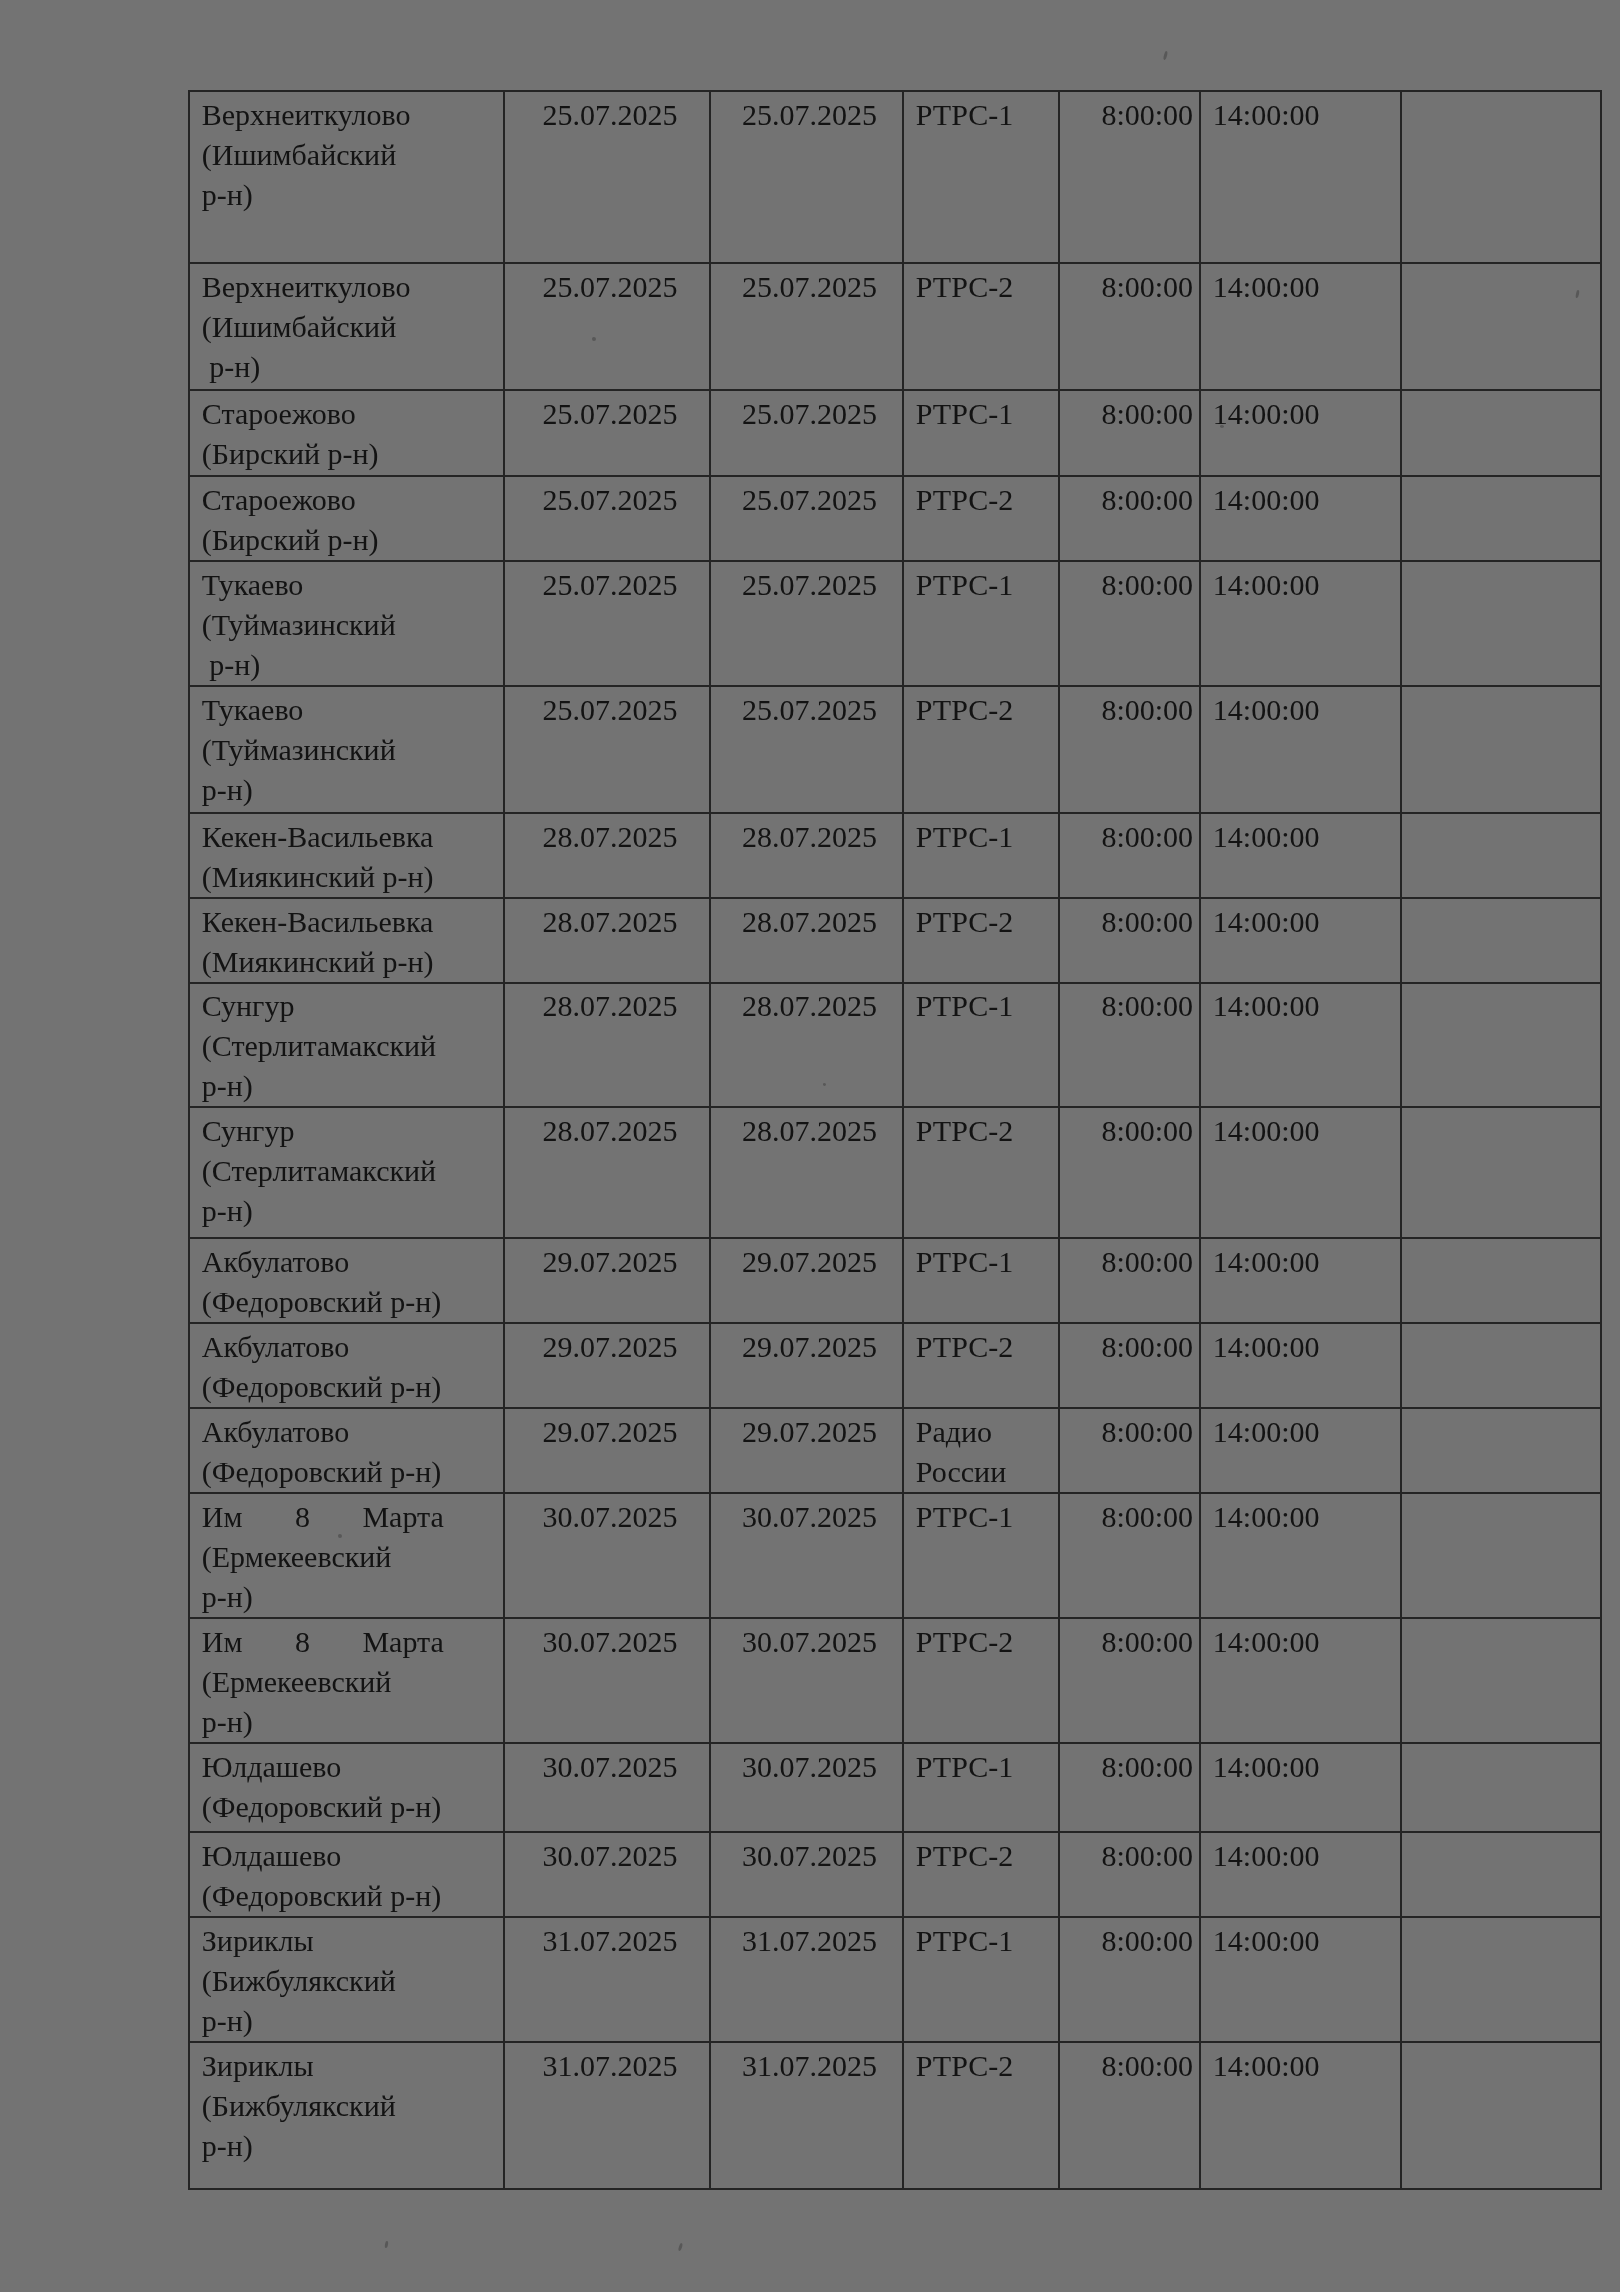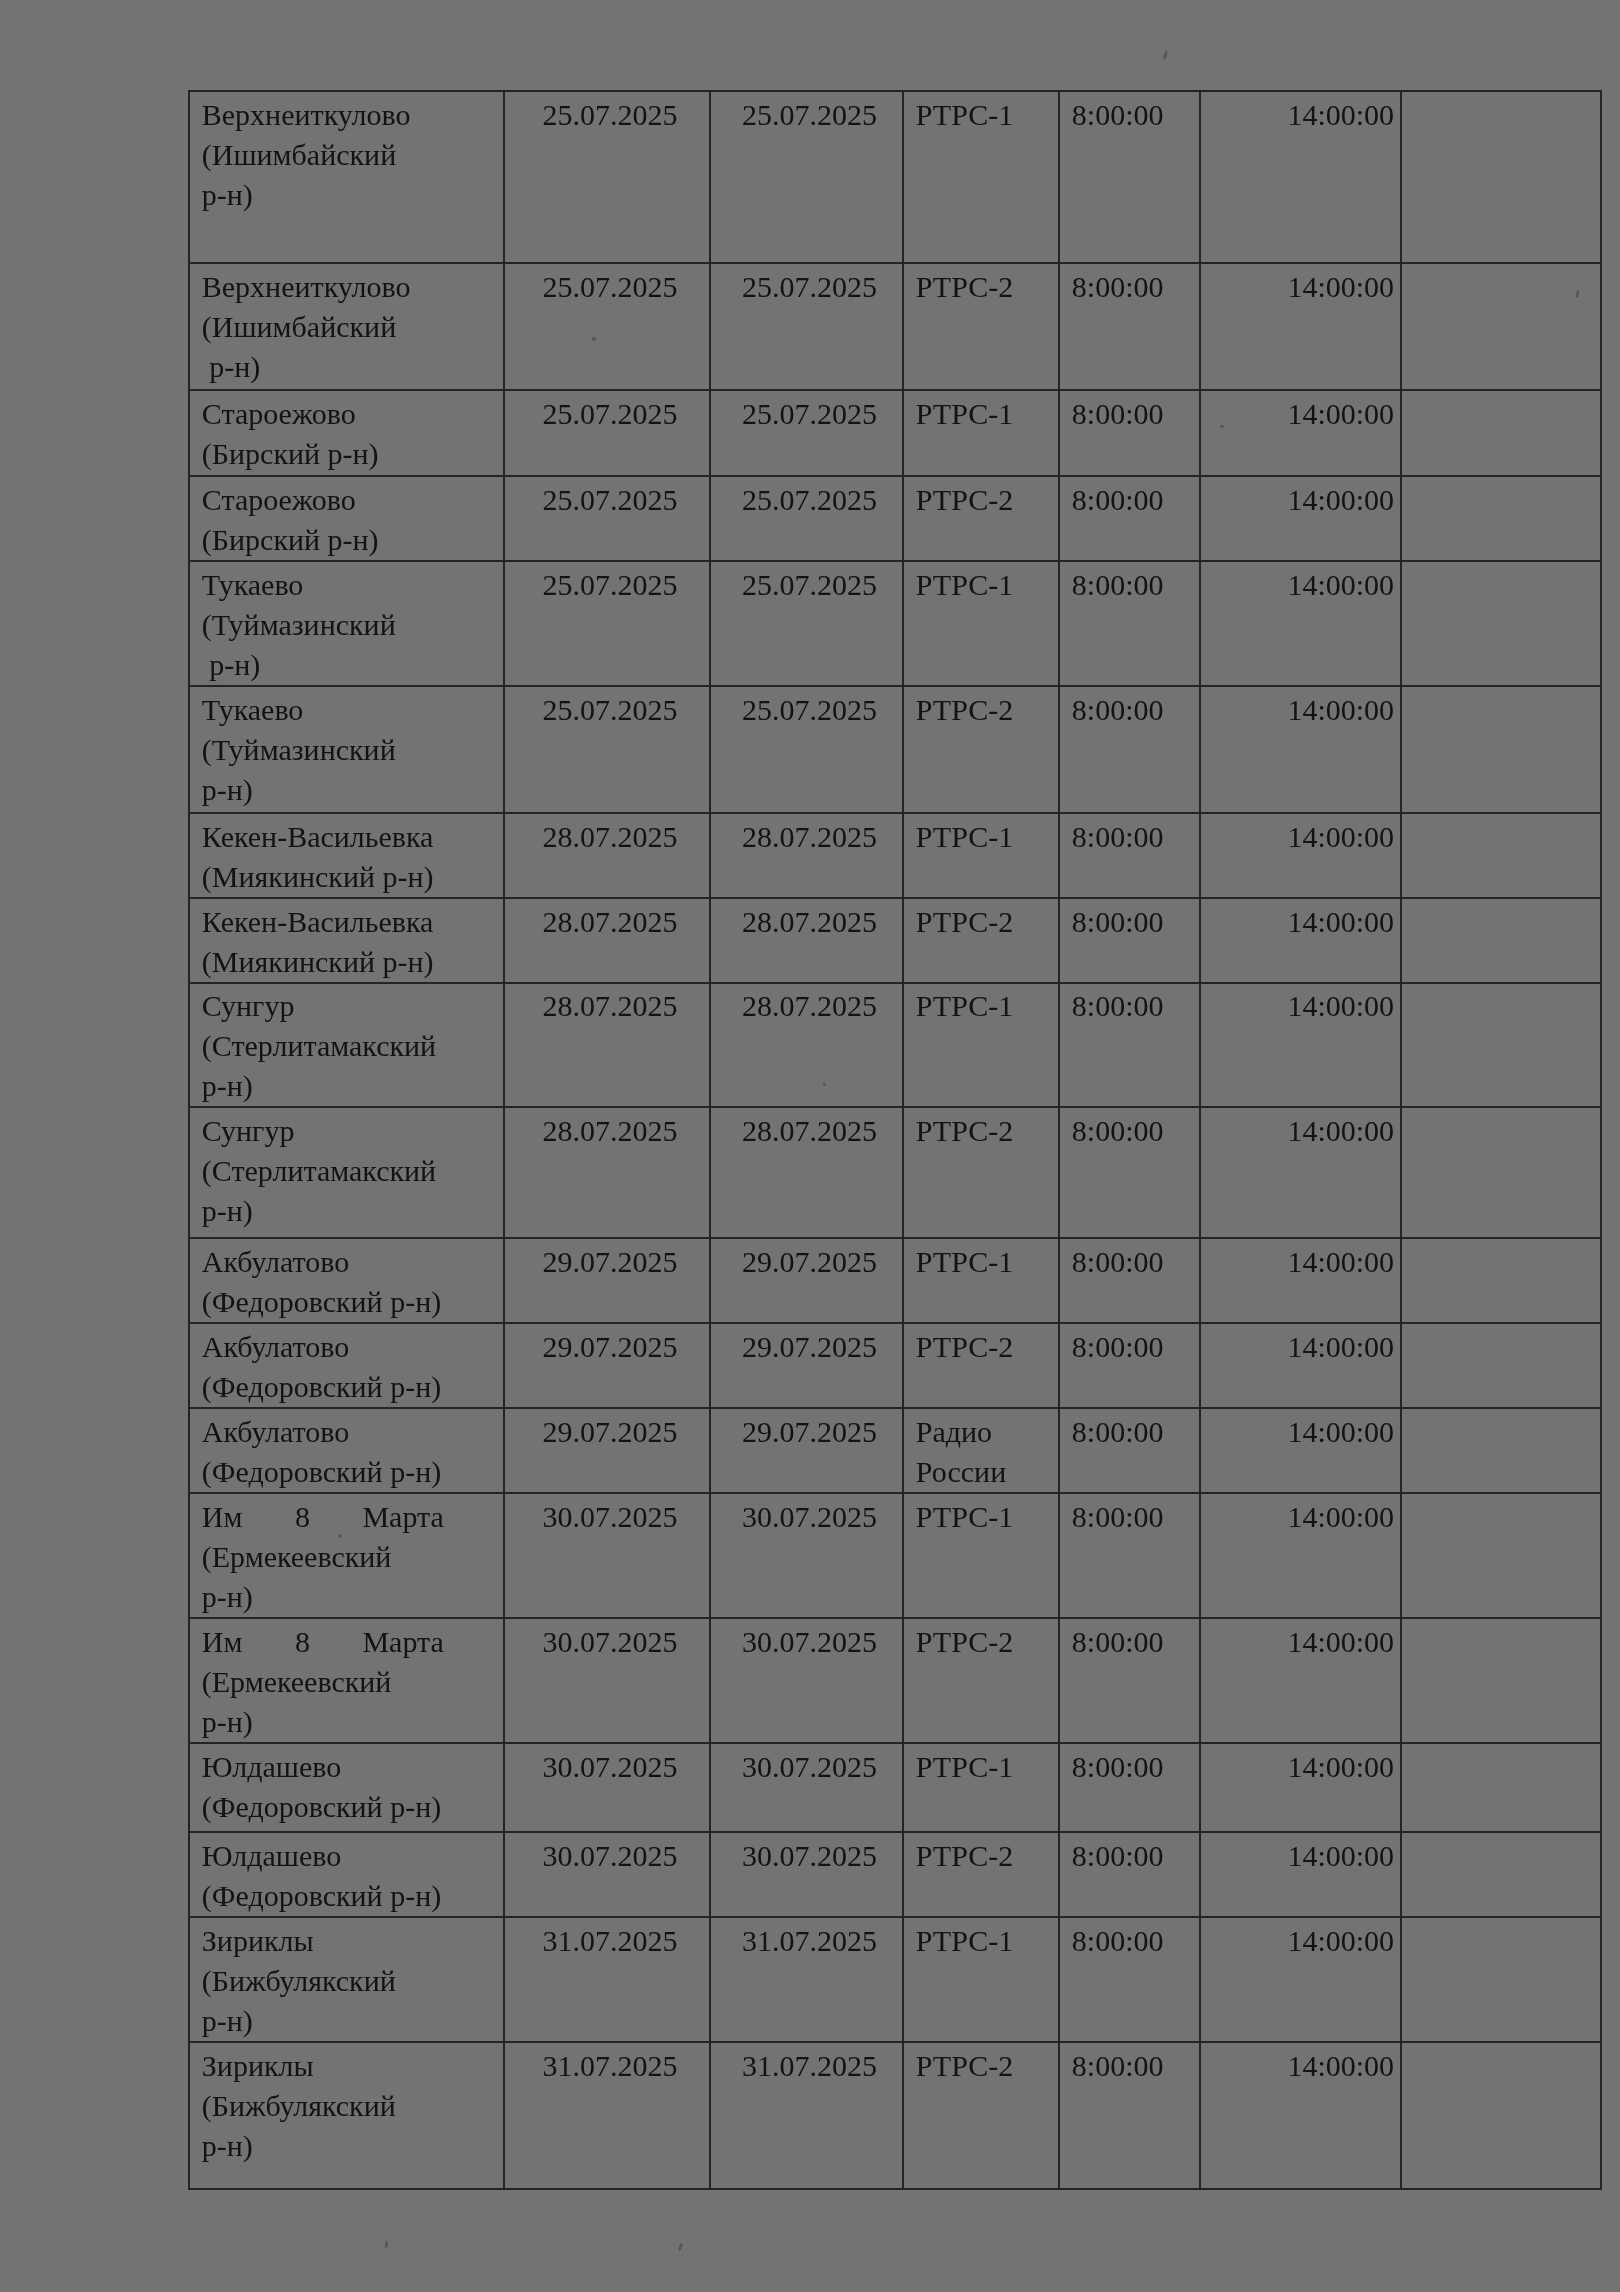--- a/index.html
+++ b/index.html
@@ -25,22 +25,22 @@
     font-size: 30px;
     line-height: 40px;
     color: #131313;
     padding: 2.9px 5.9px 0 11.8px;
     white-space: pre-wrap;
     overflow: hidden;
   }
   td.c-loc  { padding-left: 12.7px; padding-right: 3.9px; }
   td.c-date { text-align: center; padding-left: 2px; padding-right: 2px; }
   td.c-chan { padding-left: 10.8px; border-radius: 27px; }
-  td.c-time { text-align: left; padding-left: 2px; padding-right: 2px; }
-  td.c-time2{ text-align: right; padding-left: 9.8px; padding-right: 2px; }
+  td.c-time { text-align: right; padding-left: 2px; padding-right: 2px; }
+  td.c-time2{ text-align: left; padding-left: 9.8px; padding-right: 2px; }
   td.c-note { border-right: none; }
   tr:first-child td { border-top: 2.9px solid #242424; }
   tr:last-child td  { border-bottom: 2.9px solid #242424; }
   .speck {
     position: absolute;
     background: #4a4a4a;
     opacity: 0.65;
     border-radius: 45% 55% 50% 50%;
   }
 </style>

